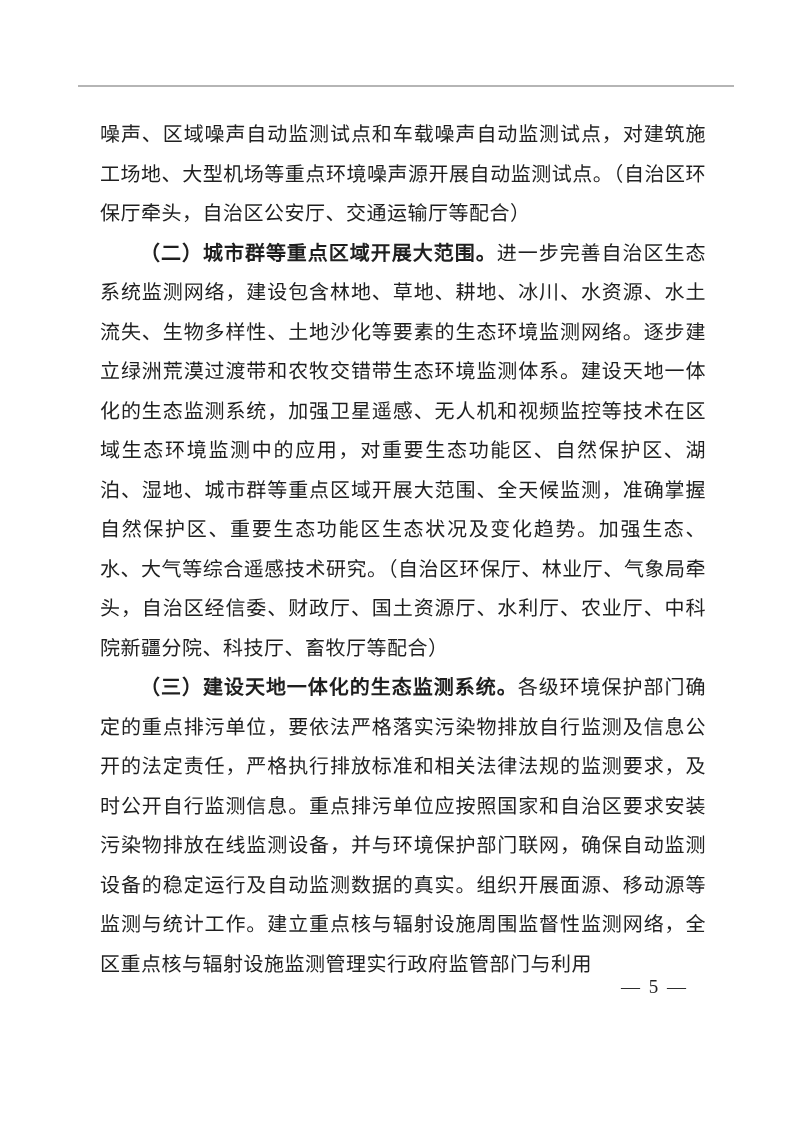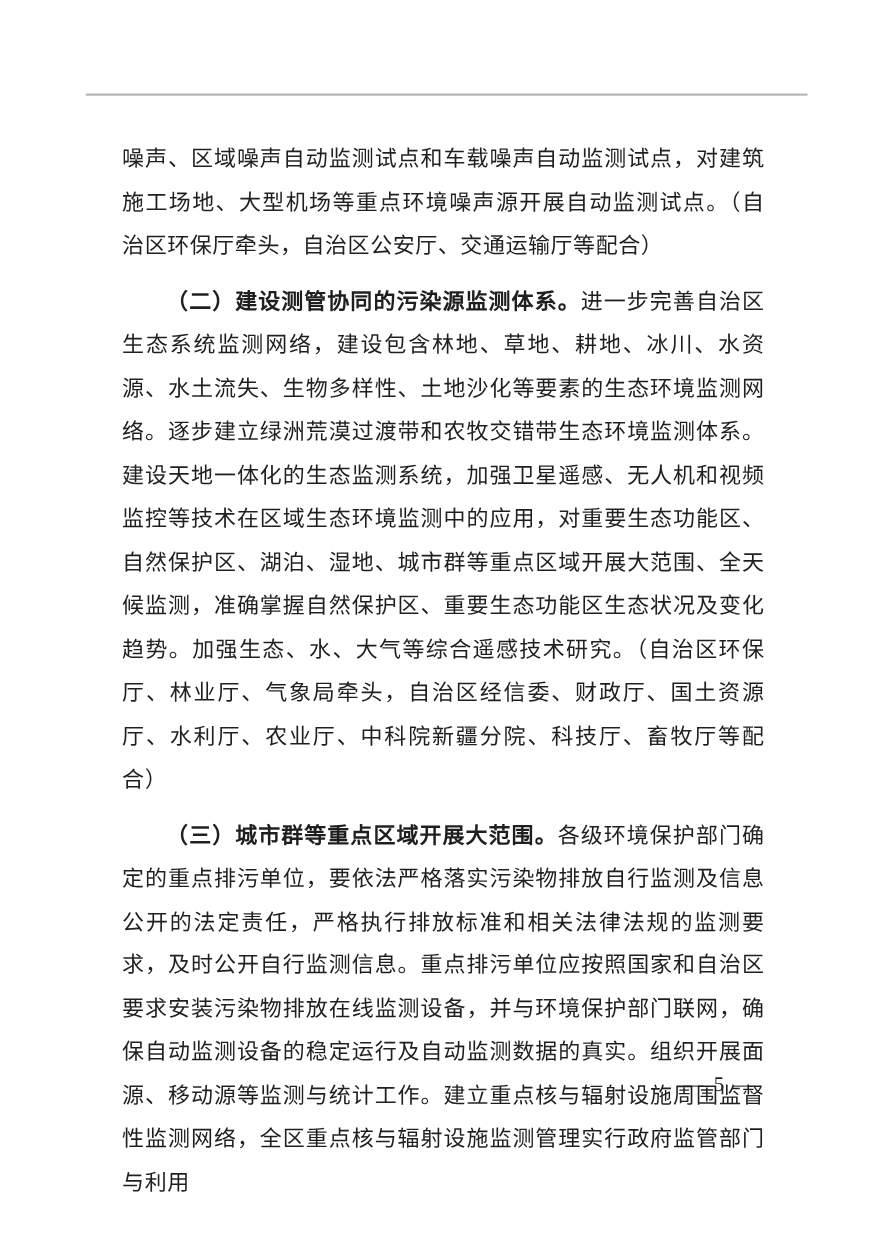--- a/index.html
+++ b/index.html
@@ -24,21 +24,21 @@
     height: 2px;
     background: #b5b5b5;
   }
   .content {
     position: absolute;
     left: 100px;
     top: 115px;
     width: 606px;
   }
   .para {
-    margin: 11px;
+    margin: 0;
     font-size: 20px;
     line-height: 39.5px;
     text-align: justify;
     text-justify: inter-ideograph;
     letter-spacing: 0.5px;
     word-break: break-all;
   }
   .para.indented {
     text-indent: 2em;
   }
@@ -62,21 +62,21 @@
 <body>
 
 <div class="page">
 
   <div class="top-rule"></div>
 
   <div class="content">
 
     <p class="para"><span></span><span>噪声、区域噪声自动监测试点和车载噪声自动监测试点，对建筑施工场地、大型机场等重点环境噪声源开展自动监测试点。（自治区环保厅牵头，自治区公安厅、交通运输厅等配合）</span></p>
 
-    <p class="para indented"><span class="heading-kai">（二）建设测管协同的污染源监测体系。</span><span>进一步完善自治区生态系统监测网络，建设包含林地、草地、耕地、冰川、水资源、水土流失、生物多样性、土地沙化等要素的生态环境监测网络。逐步建立绿洲荒漠过渡带和农牧交错带生态环境监测体系。建设天地一体化的生态监测系统，加强卫星遥感、无人机和视频监控等技术在区域生态环境监测中的应用，对重要生态功能区、自然保护区、湖泊、湿地、城市群等重点区域开展大范围、全天候监测，准确掌握自然保护区、重要生态功能区生态状况及变化趋势。加强生态、水、大气等综合遥感技术研究。（自治区环保厅、林业厅、气象局牵头，自治区经信委、财政厅、国土资源厅、水利厅、农业厅、中科院新疆分院、科技厅、畜牧厅等配合）</span></p>
+    <p class="para indented"><span class="heading-kai">（二）城市群等重点区域开展大范围。</span><span>进一步完善自治区生态系统监测网络，建设包含林地、草地、耕地、冰川、水资源、水土流失、生物多样性、土地沙化等要素的生态环境监测网络。逐步建立绿洲荒漠过渡带和农牧交错带生态环境监测体系。建设天地一体化的生态监测系统，加强卫星遥感、无人机和视频监控等技术在区域生态环境监测中的应用，对重要生态功能区、自然保护区、湖泊、湿地、城市群等重点区域开展大范围、全天候监测，准确掌握自然保护区、重要生态功能区生态状况及变化趋势。加强生态、水、大气等综合遥感技术研究。（自治区环保厅、林业厅、气象局牵头，自治区经信委、财政厅、国土资源厅、水利厅、农业厅、中科院新疆分院、科技厅、畜牧厅等配合）</span></p>
 
-    <p class="para indented"><span class="heading-kai">（三）城市群等重点区域开展大范围。</span><span>各级环境保护部门确定的重点排污单位，要依法严格落实污染物排放自行监测及信息公开的法定责任，严格执行排放标准和相关法律法规的监测要求，及时公开自行监测信息。重点排污单位应按照国家和自治区要求安装污染物排放在线监测设备，并与环境保护部门联网，确保自动监测设备的稳定运行及自动监测数据的真实。组织开展面源、移动源等监测与统计工作。建立重点核与辐射设施周围监督性监测网络，全区重点核与辐射设施监测管理实行政府监管部门与利用</span></p>
+    <p class="para indented"><span class="heading-kai">（三）建设天地一体化的生态监测系统。</span><span>各级环境保护部门确定的重点排污单位，要依法严格落实污染物排放自行监测及信息公开的法定责任，严格执行排放标准和相关法律法规的监测要求，及时公开自行监测信息。重点排污单位应按照国家和自治区要求安装污染物排放在线监测设备，并与环境保护部门联网，确保自动监测设备的稳定运行及自动监测数据的真实。组织开展面源、移动源等监测与统计工作。建立重点核与辐射设施周围监督性监测网络，全区重点核与辐射设施监测管理实行政府监管部门与利用</span></p>
 
   </div>
 
   <div class="page-number">— 5 —</div>
 
 </div>
 
 </body></html>

